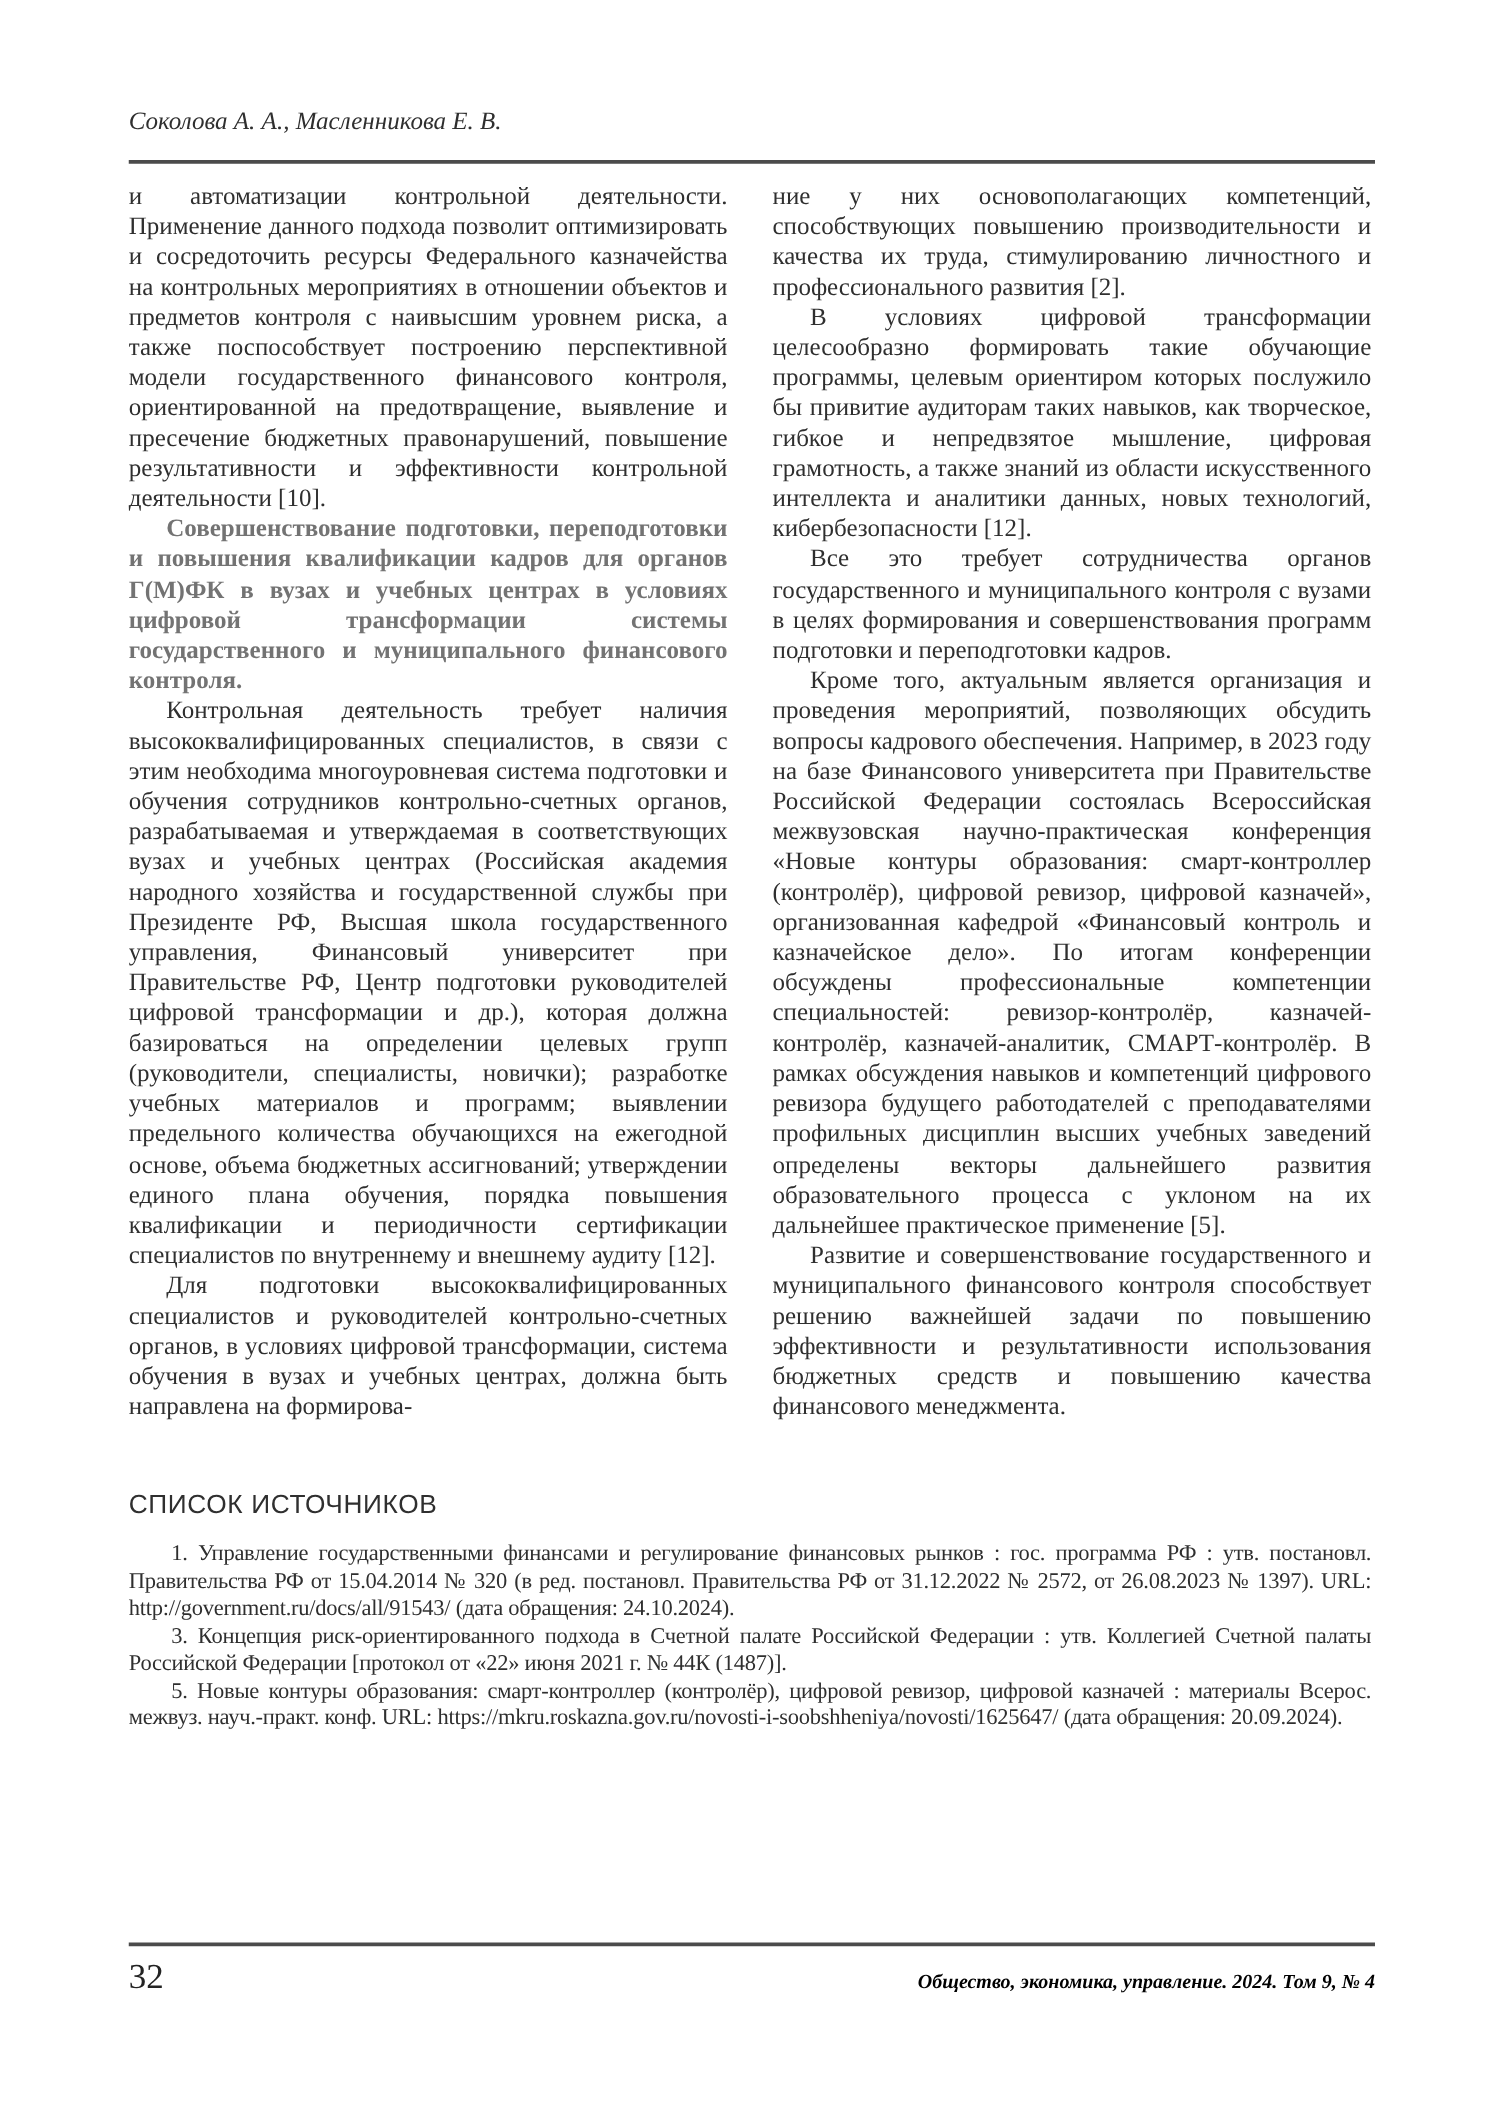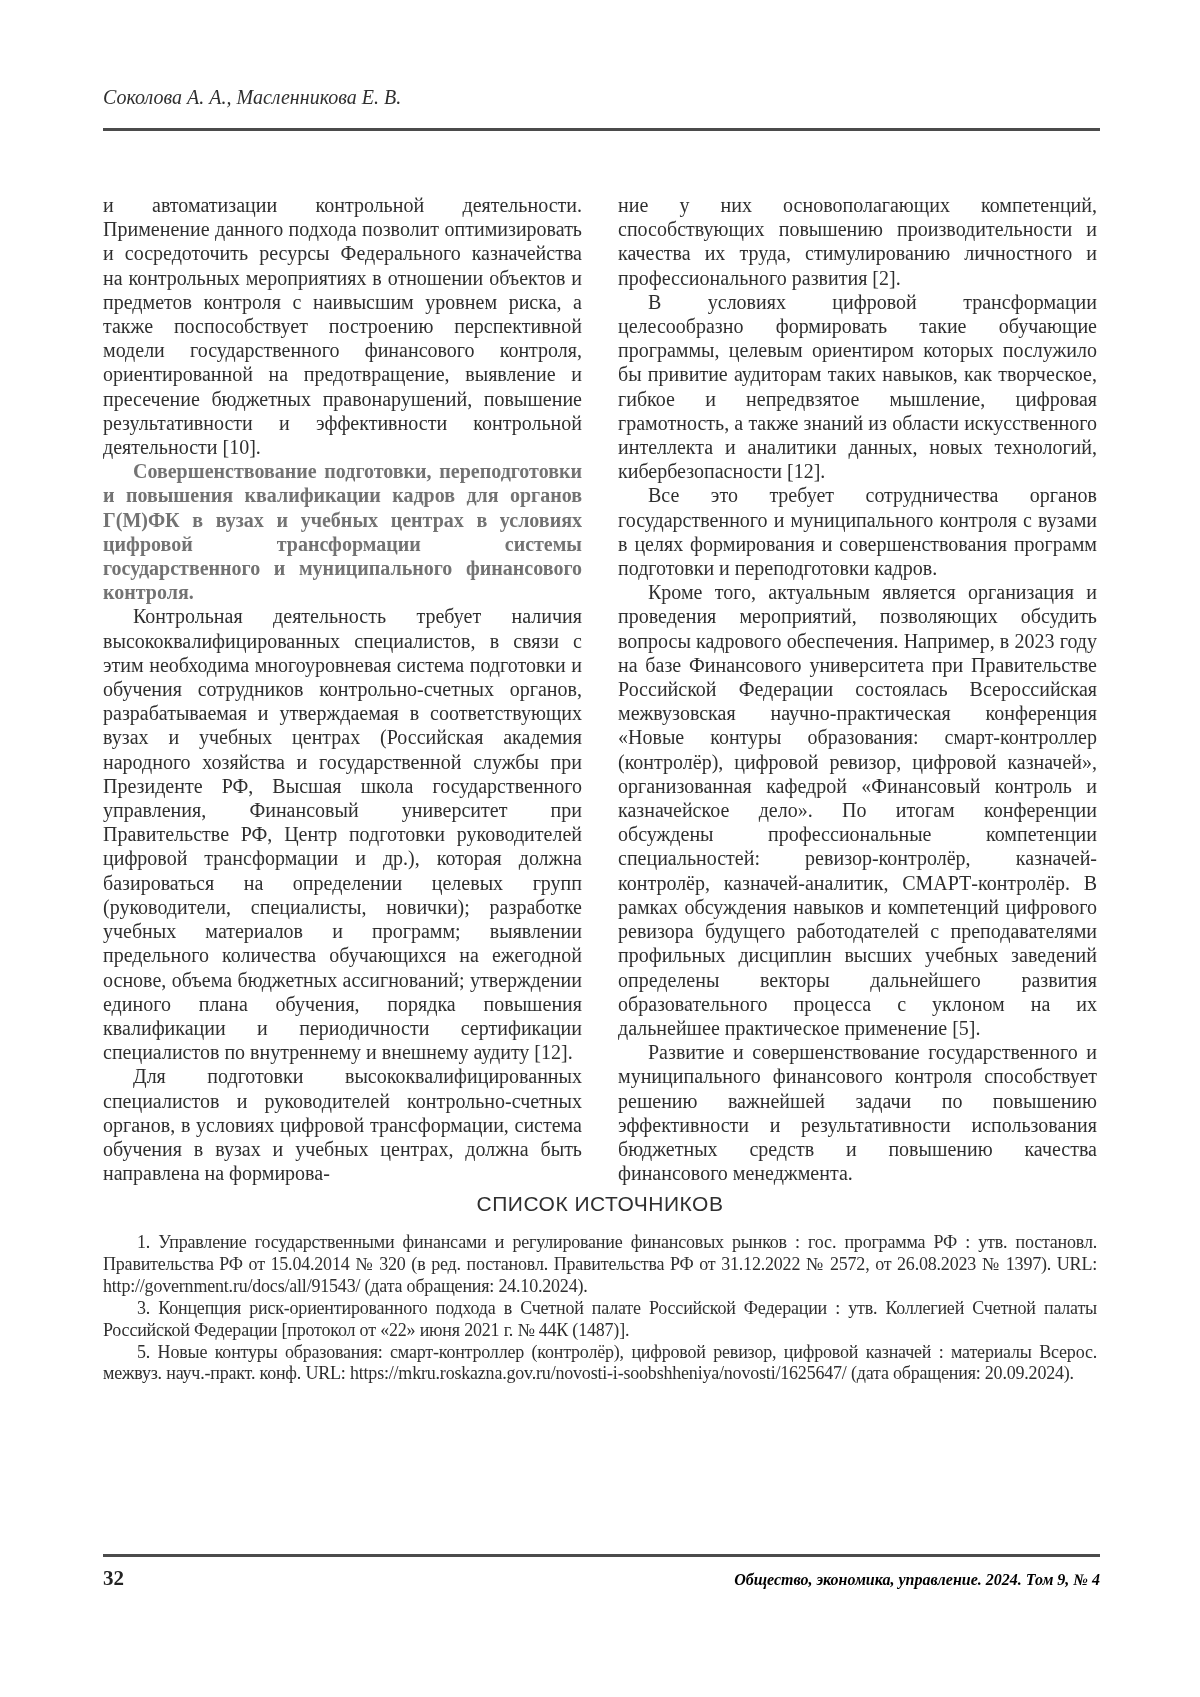--- a/index.html
+++ b/index.html
@@ -8,46 +8,46 @@
     font-family:"Liberation Serif", serif; color:#2f2f2f; overflow:hidden;
   }
   .running-head {
     position:absolute; top:86px; left:103px; right:100px;
     text-align:left; font-style:italic; font-size:20px; color:#2f2f2f;
   }
   .rule { position:absolute; left:103px; right:100px; height:3px; background:#4b4b4b; }
   .header-rule { top:128px; }
   .columns {
     position:absolute; top:145px; left:103px; width:994px;
-    display:flex; gap:36px; min-height:1040px;margin-top:48px;
+    display:flex; gap:36px; min-height:1040px;
   }
   .col {
     width:482px; font-size:20px; line-height:24.2px;
     text-align:justify; color:#2f2f2f;
   }
   .para { margin:0; text-indent:30px; }
   .para.noindent { text-indent:0; }
   .para.bold { font-weight:bold; color:#737373; }
   .sources { position:absolute; top:1192px; left:103px; width:994px; }
   .sources-heading {
-    margin:0 0 16px 0; text-align:center;
+    margin:0 0 16px 0; text-align:left;
     font-family:"Liberation Sans", sans-serif; font-size:21px; font-weight:400;
     letter-spacing:0.5px; color:#2f2f2f;
   }
   .ref {
     margin:0; font-size:18px; line-height:21.9px; text-align:justify;
     text-indent:34px; letter-spacing:-0.2px; color:#2f2f2f;
     overflow-wrap:anywhere;
   }
   .footer-rule { top:1554px; }
   .footer {
     position:absolute; top:1566px; left:103px; right:100px;
     display:flex; justify-content:space-between; align-items:baseline;
   }
-  .pagenum { font-weight:bold; font-size:21px; color:#232323; }
+  .pagenum { font-weight:normal; font-size:28px; color:#232323; }
   .journal { font-weight:bold; font-style:italic; font-size:16px; color:#000000; }
 </style>
 </head>
 <body>
 
 <div class="page">
 
   <div class="running-head">
     <span>Соколова А. А., Масленникова Е. В.</span>
   </div>

